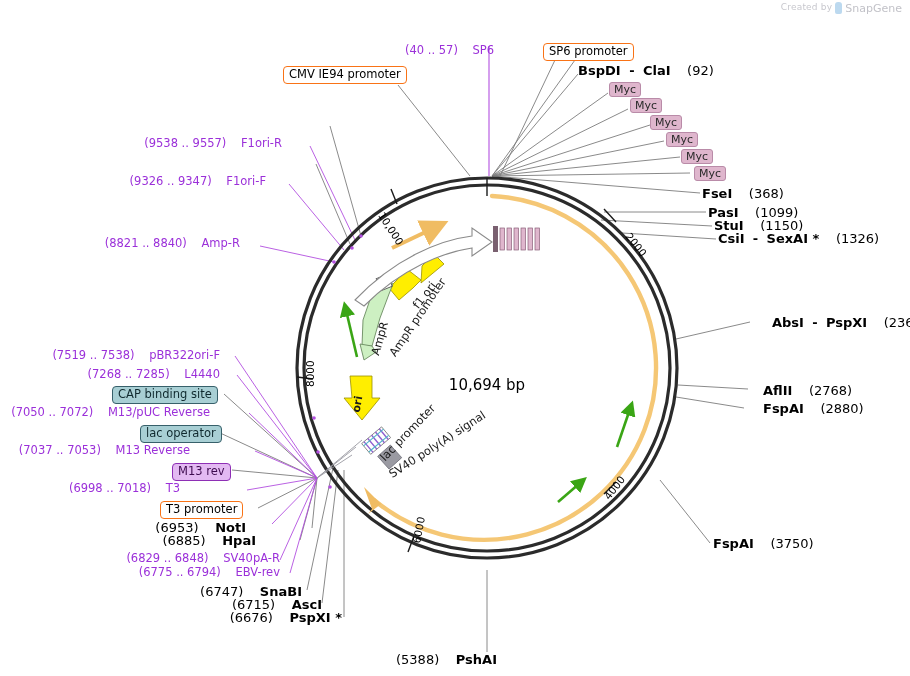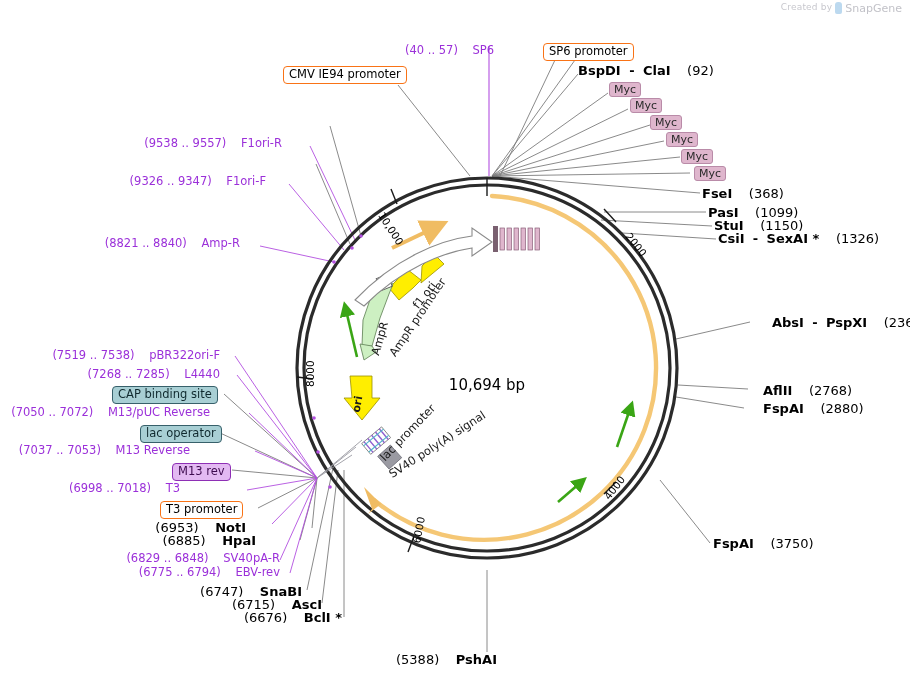--- a/index.html
+++ b/index.html
@@ -304,21 +304,21 @@
   </div>
 
   <div class="lab" style="left:396px;top:653px;">
     <span class="pos">(5388)</span>
     <span>&nbsp;&nbsp;</span>
     <span class="enz">PshAI</span>
   </div>
   <div class="lab R" style="left:172px;top:611px;width:170px;">
     <span class="pos">(6676)</span>
     <span>&nbsp;&nbsp;</span>
-    <span class="enz">BclI *</span>
+    <span class="enz">PspXI *</span>
   </div>
   <div class="lab R" style="left:152px;top:598px;width:170px;">
     <span class="pos">(6715)</span>
     <span>&nbsp;&nbsp;</span>
     <span class="enz">AscI</span>
   </div>
   <div class="lab R" style="left:132px;top:585px;width:170px;">
     <span class="pos">(6747)</span>
     <span>&nbsp;&nbsp;</span>
     <span class="enz">SnaBI</span>

